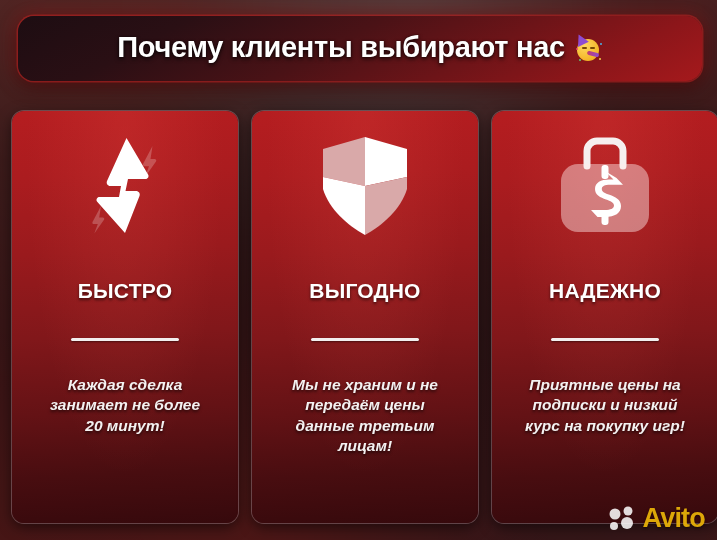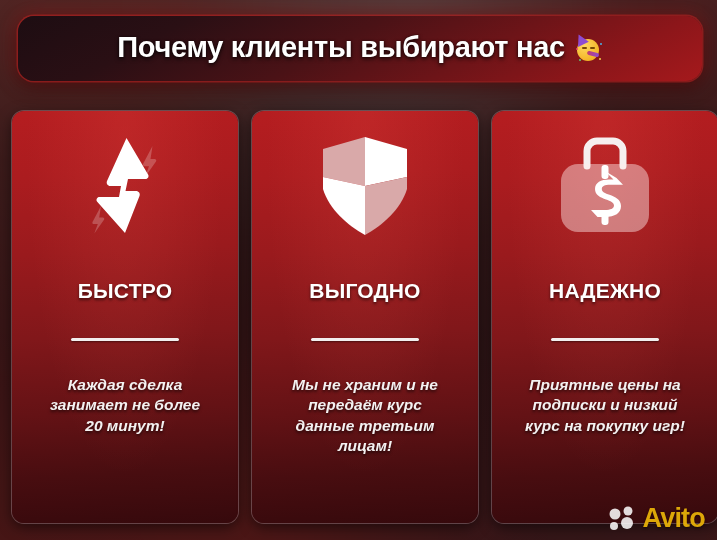--- a/index.html
+++ b/index.html
@@ -285,21 +285,21 @@
 
           <path class="sh-light" d="M48 4 L90 16 L90 44 L48 53 Z"></path>
 
           <path class="sh-light" d="M6 44 L48 53 L48 102 C30 92 12 76 6 56 Z"></path>
 
           <path class="sh-dark" d="M90 44 L48 53 L48 102 C66 92 84 76 90 56 Z"></path>
         </svg>
       </div>
       <div class="card-title">ВЫГОДНО</div>
       <div class="divider"></div>
-      <div class="card-text">Мы не храним и не передаём курс данные третьим лицам!</div>
+      <div class="card-text">Мы не храним и не передаём цены данные третьим лицам!</div>
     </div>
 
     <div class="card">
       <div class="icon-wrap">
         <svg class="ico" width="104" height="106" viewBox="0 0 104 106" aria-hidden="true">
           <path class="bag-handle" d="M34 33 L34 18 C34 12.5 38.5 8 44 8 L60 8 C65.5 8 70 12.5 70 18 L70 33" stroke-linecap="round"></path>
           <rect class="bag-body" x="8" y="31" width="88" height="68" rx="17"></rect>
           <path class="bag-sign" d="M52 38 L60.5 46.5 L56 46.5 C48 46.5 42 49.5 42 56
                    C42 62 47.5 64.5 53 66.5 C57.5 68.1 61 69.4 61 72.5
                    C61 75.5 57.5 77 52 77 L38 77 L44.5 84 L52 84

